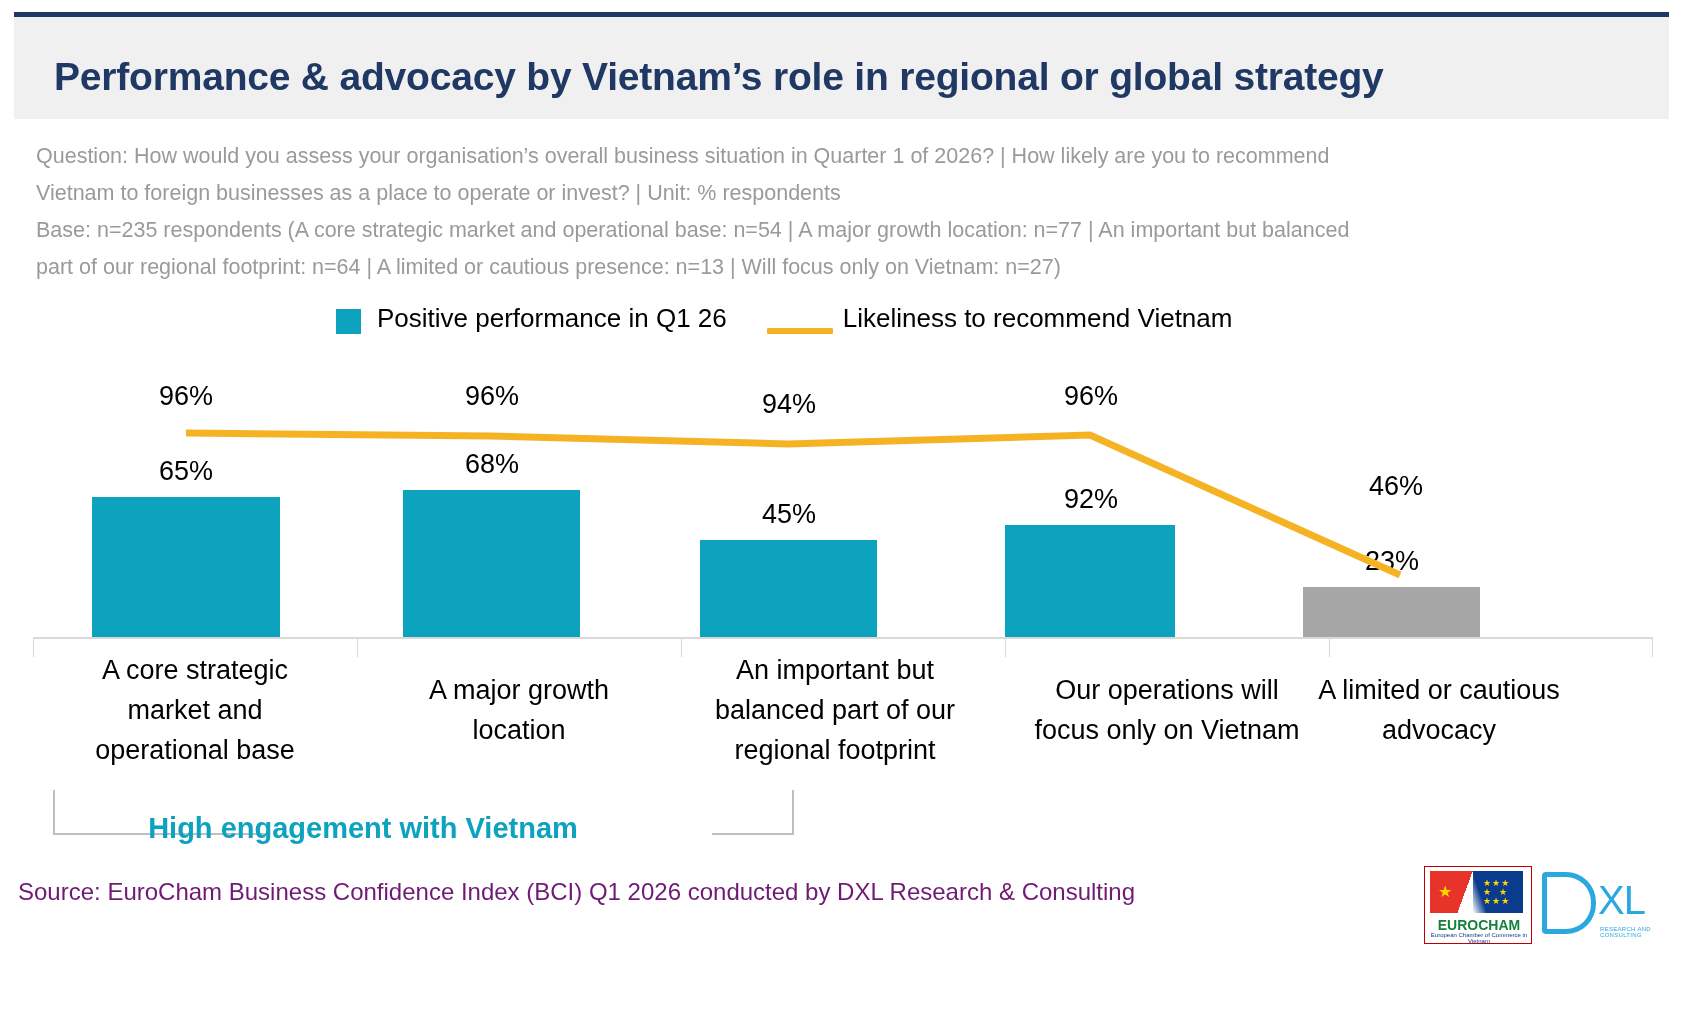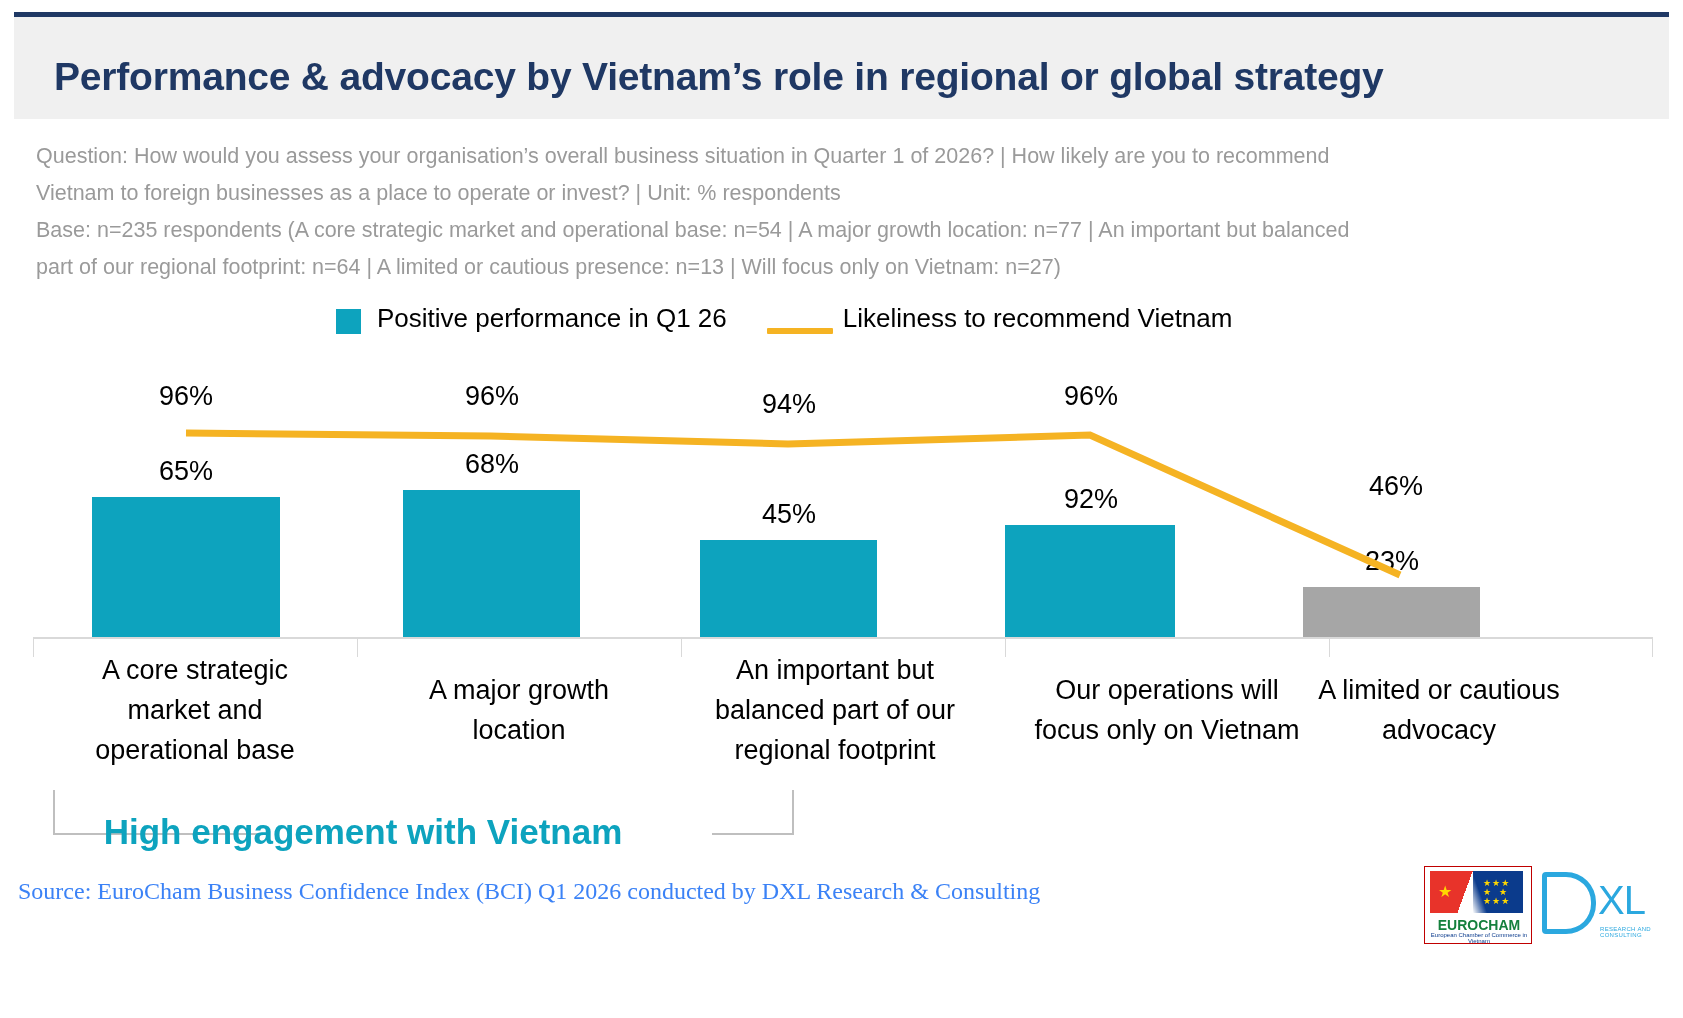--- a/index.html
+++ b/index.html
@@ -122,31 +122,30 @@
   .bracket-wrap { position: absolute; left: 0; top: 790px; width: 1683px; height: 70px; }
   .br-v {
     position: absolute; width: 2px; height: 45px; background: #BFBFBF;
   }
   .br-h {
     position: absolute; top: 43px; height: 2px; background: #BFBFBF;
   }
   .bracket-label {
     position: absolute; top: 812px; left: 0; width: 1456px;
     text-align: center;
-    font-size: 35px; font-weight: bold;
+    font-size: 29px; font-weight: bold;
     color: #0DA3BE;
   }
   .bracket-label span { display: inline-block; margin-left: -730px; }
 
   
   .source {
     position: absolute; left: 18px; top: 878px;
-    font-size: 24px; color: #3b82f6;
-    white-space: nowrap;
-    font-family: Liberation Serif, serif;
+    font-size: 24px; color: #701a75;
+    white-space: nowrap;
   }
 
   .logos {
     position: absolute; left: 1424px; top: 866px;
     width: 240px; height: 80px;
   }
   .eurocham-logo {
     position: absolute; left: 0; top: 0;
     width: 108px; height: 78px;
     border: 1.5px solid #C00000;

